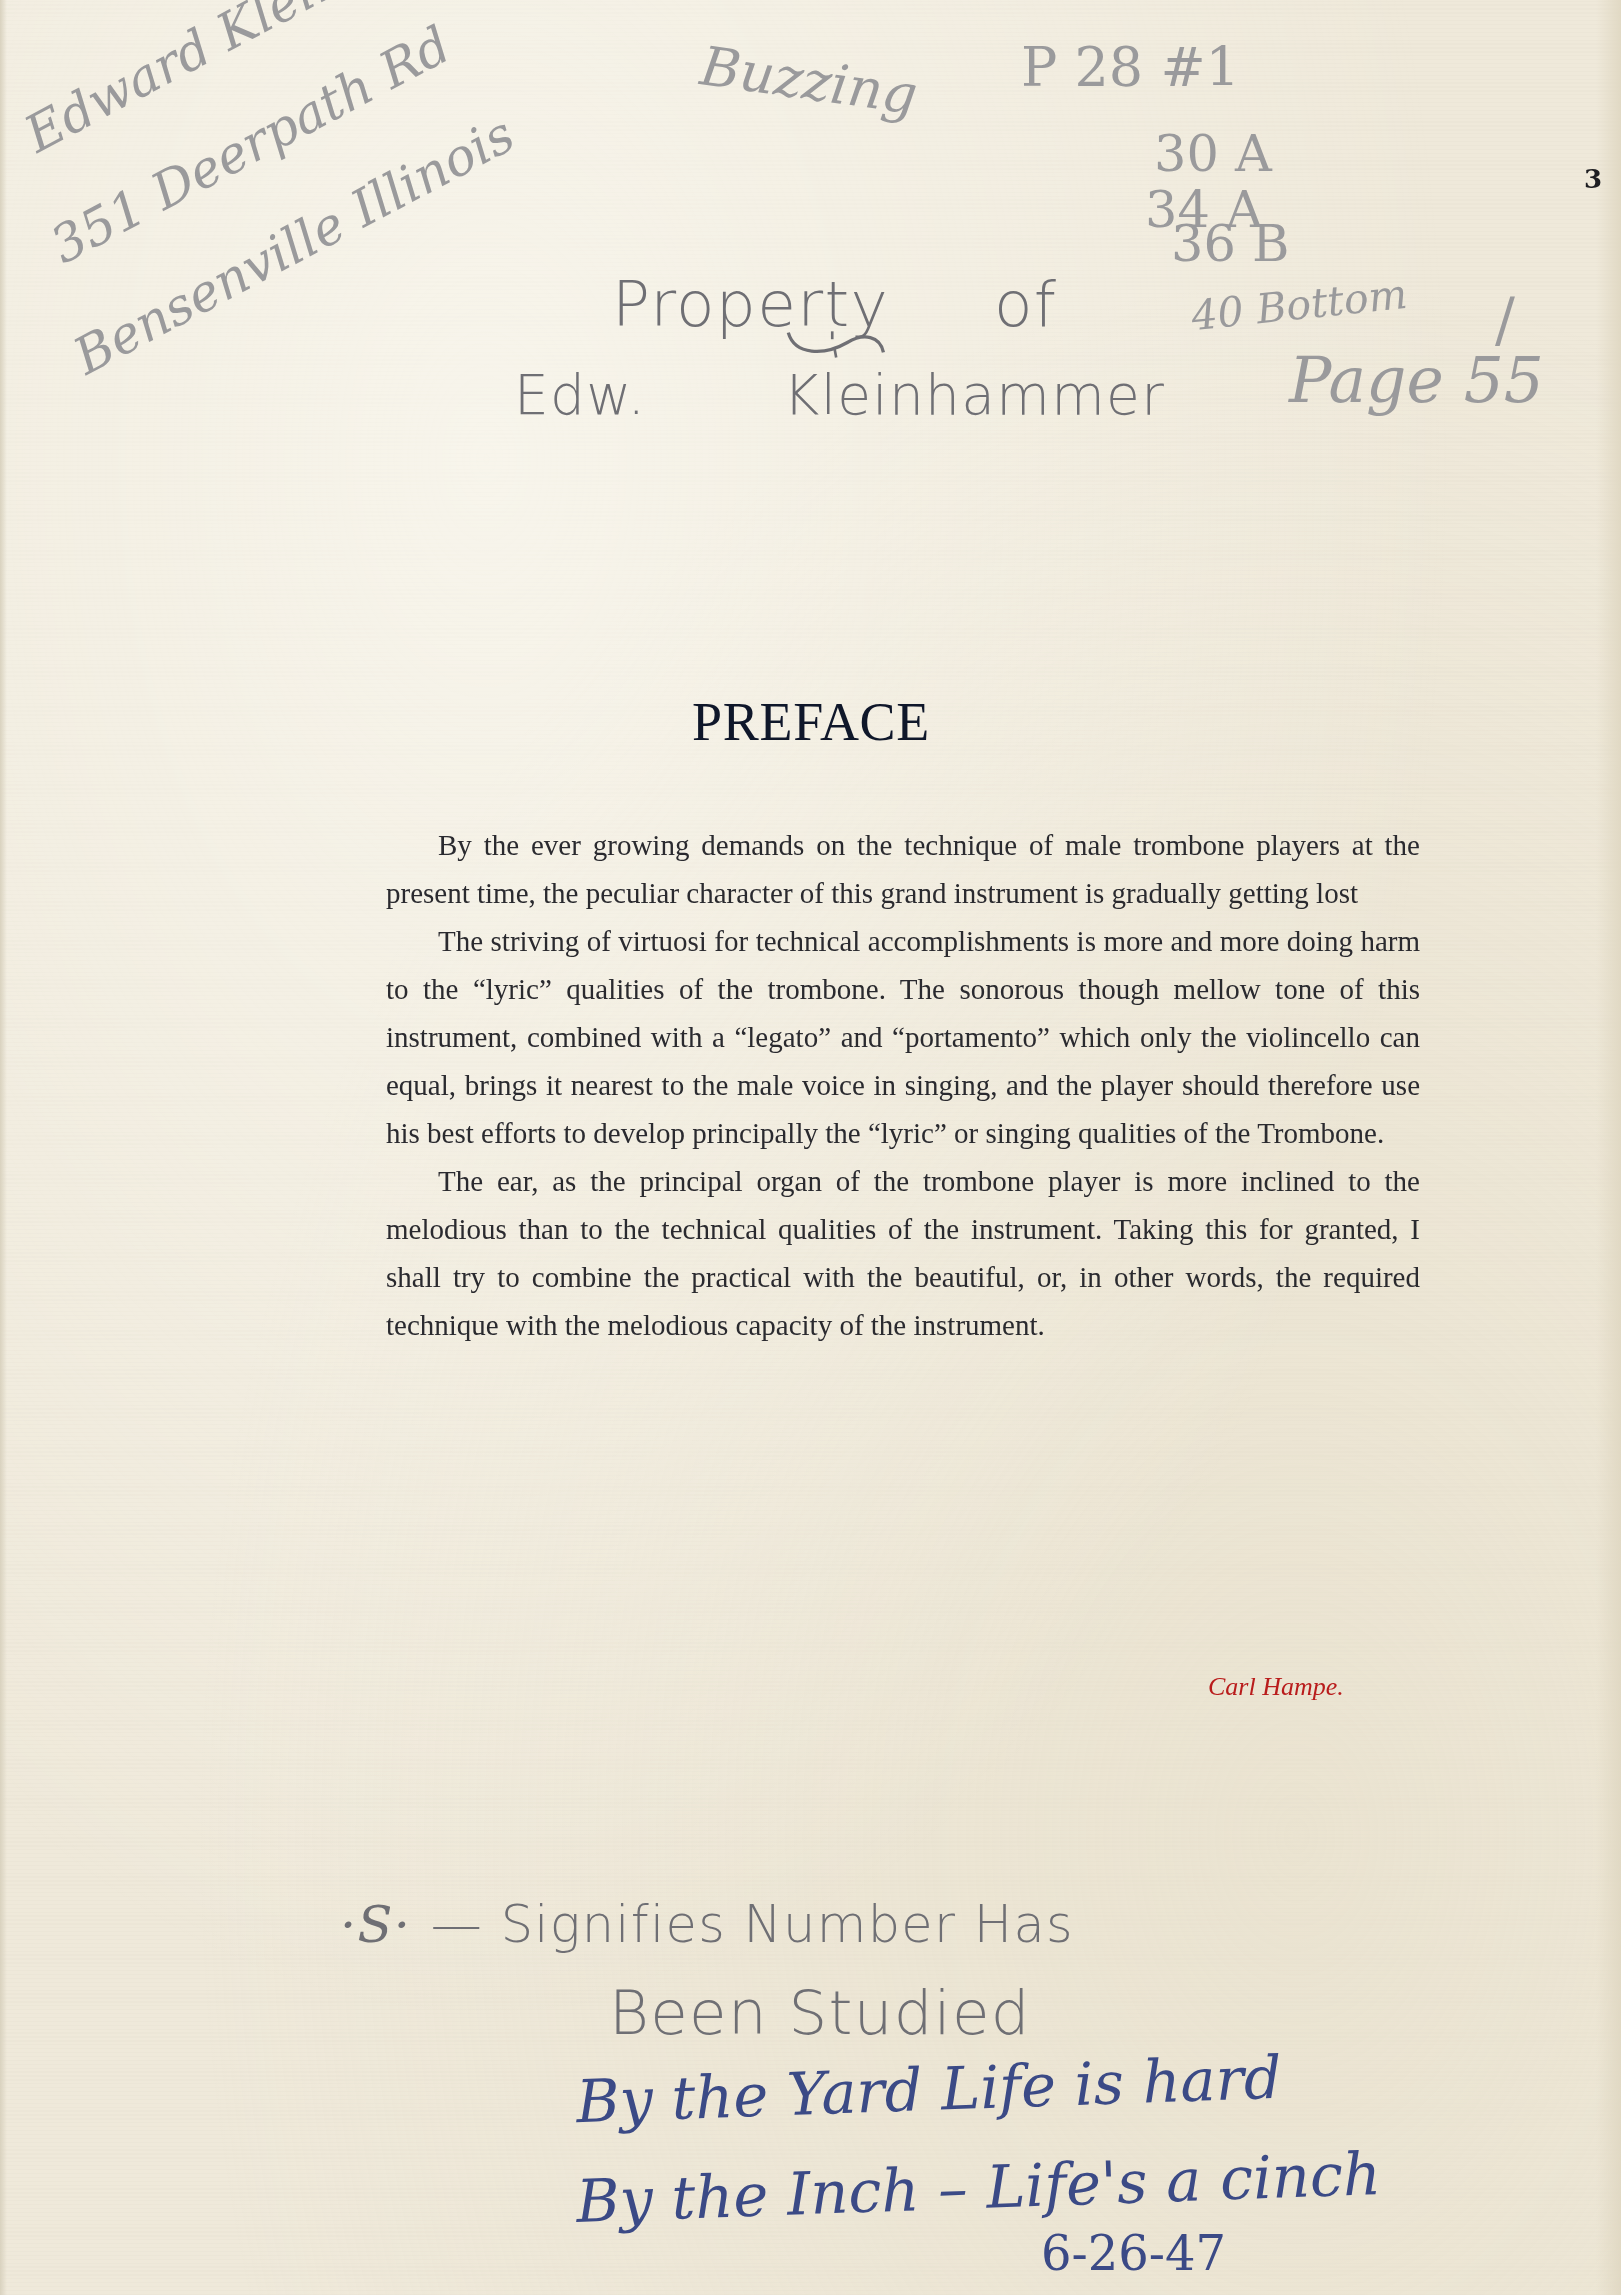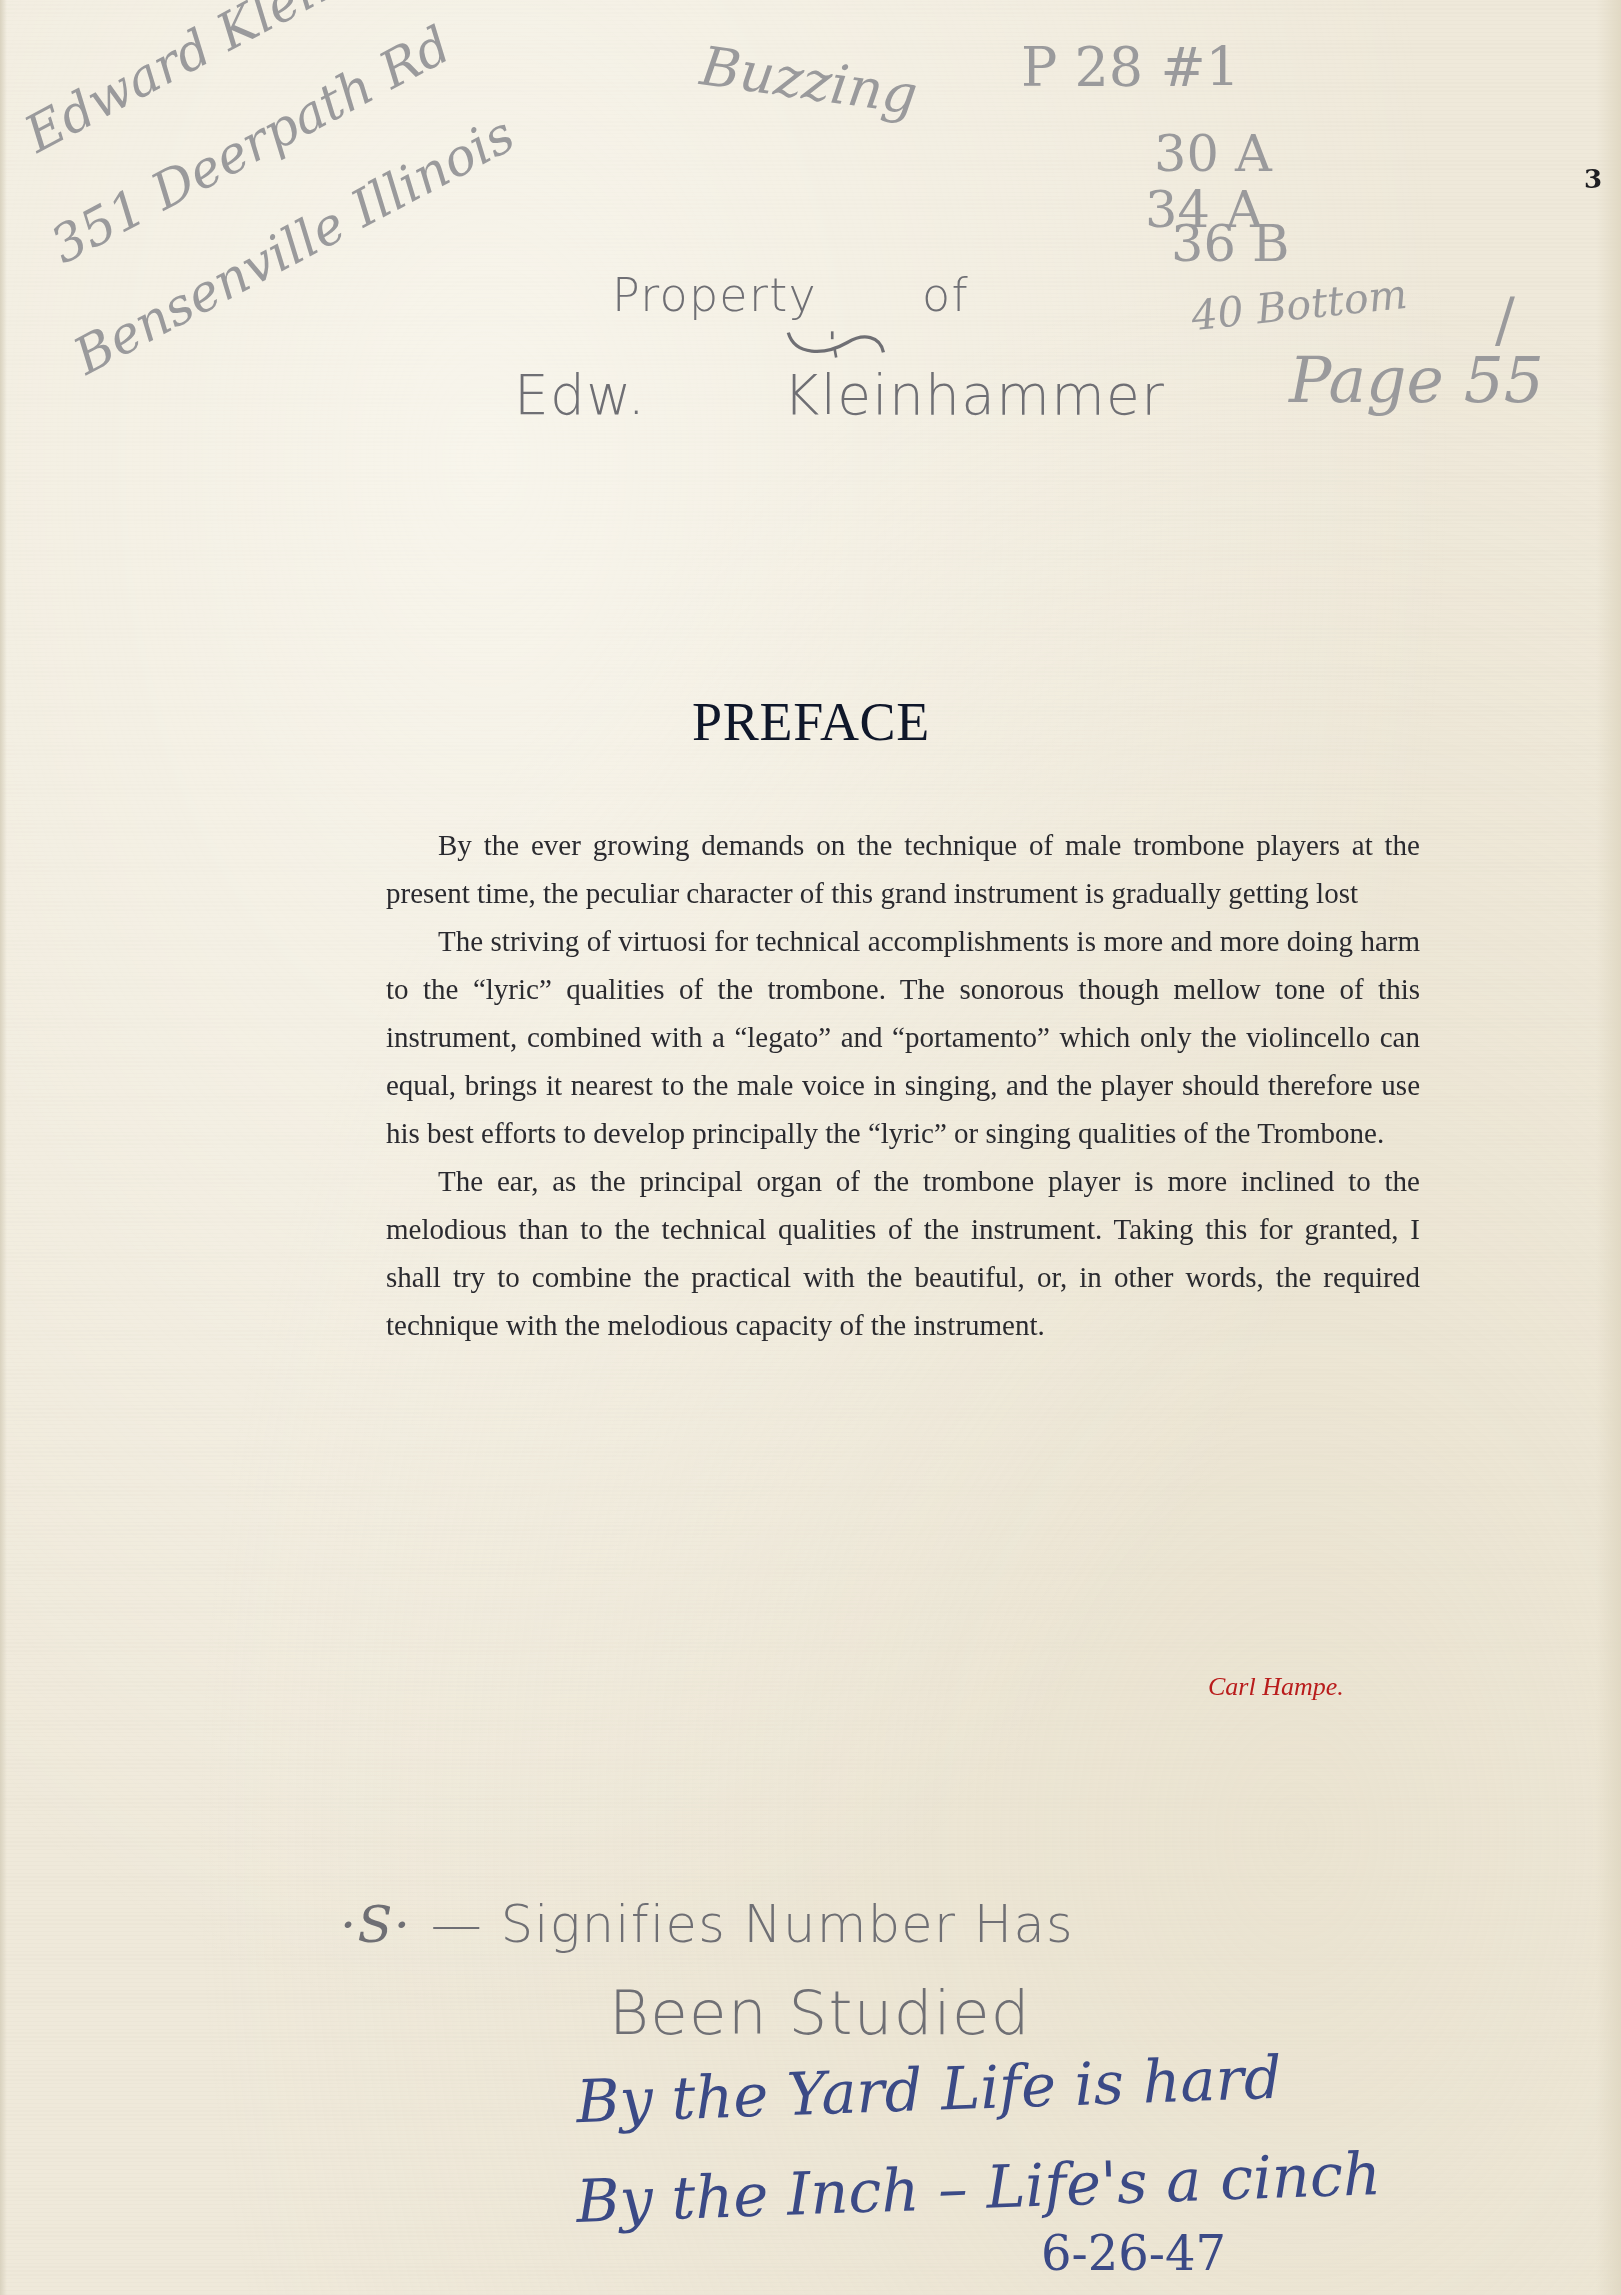--- a/index.html
+++ b/index.html
@@ -31,21 +31,21 @@
     .n-p28 { left: 321px; top: 0; font-style: normal; }
     .n-30 { left: 406px; top: 88px; font-style: normal; font-size: 51px !important; margin-left: 48px; }
     .n-34 { left: 445px; top: 144px; font-style: normal; font-size: 51px !important; }
     .n-36 { left: 471px; top: 178px; font-style: normal; font-size: 51px !important; }
     .n-40 { left: 491px; top: 245px; font-size: 41px !important; transform: rotate(-6deg); }
     .n-page { left: 589px; top: 308px; font-size: 63px !important; text-align: center; }
     .n-slash { left: 795px; top: 249px; font-size: 59px !important; font-style: normal; }
 
     .page-number { position:absolute; left: 1584px; top: 164px; font-family: "DejaVu Serif", serif; font-weight: bold; font-size: 26px; color:#1e1e22; }
 
-    .prop1 { left: 612px; top: 268px; font-size: 46px; }
+    .prop1 { left: 612px; top: 268px; font-size: 63px; }
     .prop2 { left: 514px; top: 363px; font-size: 55px; }
     .prop-of { margin-left: 105px; }
     .prop-kl { margin-left: 137px; }
     .squiggle { position:absolute; left: 785px; top: 326px; width: 105px; height: 33px; }
 
     .title { position:absolute; left:0; width:1622px; top:691px; text-align:center; font-family:"Liberation Serif", serif; font-size: 54px; letter-spacing: 0.7px; color:#0f172a; }
 
     .preface-body { position:absolute; left: 386px; top: 821px; width: 1034px; font-family: "Liberation Serif", serif; font-size: 29px; line-height: 48px; color:#2a2a2f; text-align: justify; }
     .preface-body p { margin: 0 0 0 0; text-indent: 52px; }
     .signature { position:absolute; left: 1208px; top: 1672px; font-family: "Liberation Serif", serif; font-style: italic; font-size: 26px; color:#b91c1c; }

